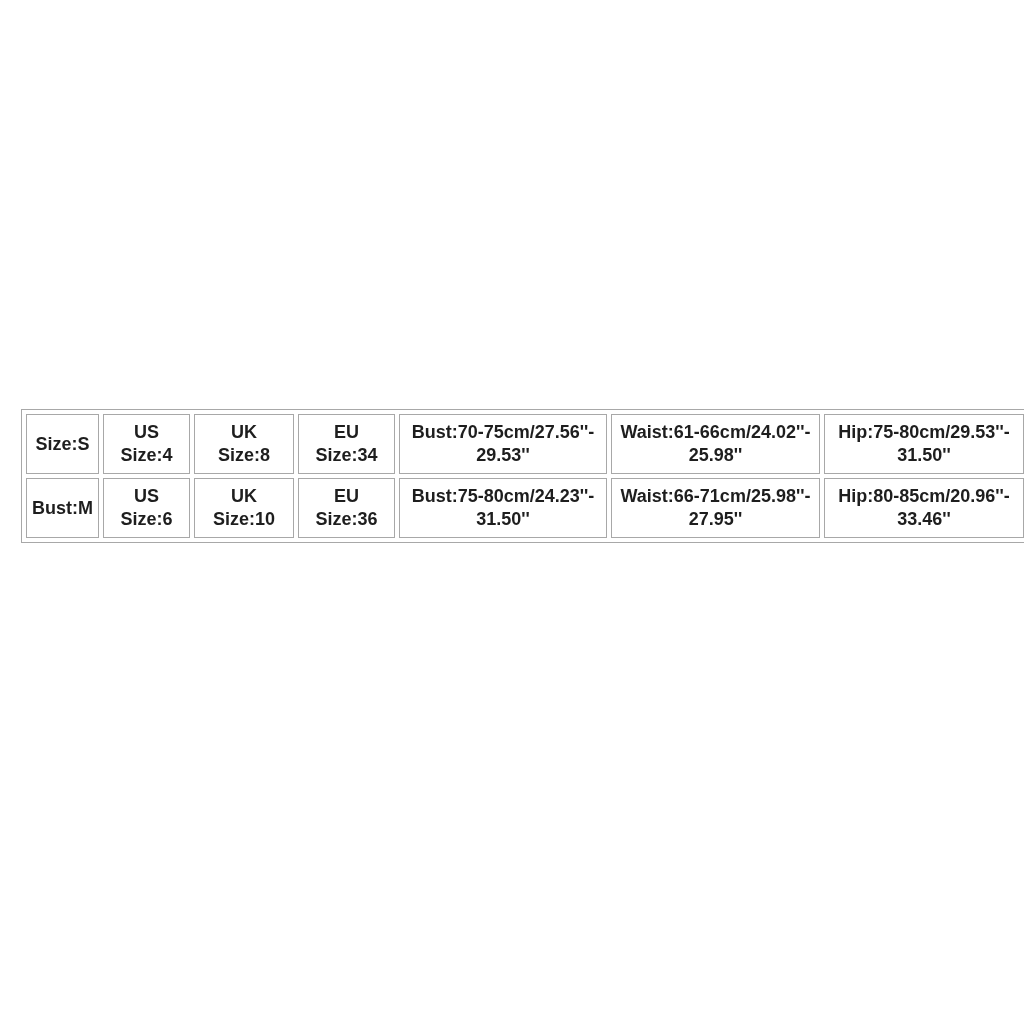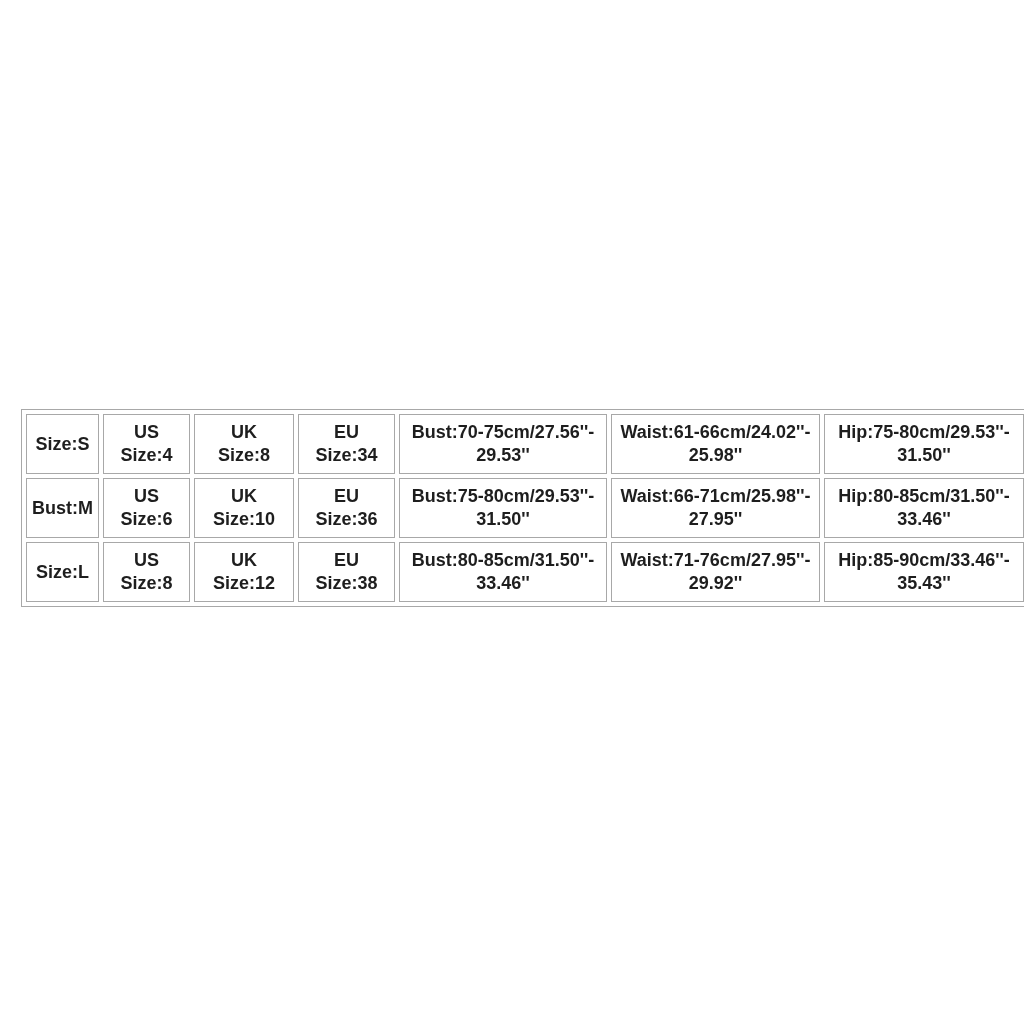--- a/index.html
+++ b/index.html
@@ -80,37 +80,22 @@
 31.50''</td>
       </tr>
       <tr>
         <td>Bust:M</td>
         <td>US
 Size:6</td>
         <td>UK
 Size:10</td>
         <td>EU
 Size:36</td>
-        <td>Bust:75-80cm/29.53''-
+        <td>Bust:75-80cm/24.23''-
 31.50''</td>
         <td>Waist:66-71cm/25.98''-
 27.95''</td>
-        <td>Hip:80-85cm/31.50''-
+        <td>Hip:80-85cm/20.96''-
 33.46''</td>
-      </tr>
-      <tr>
-        <td>Size:L</td>
-        <td>US
-Size:8</td>
-        <td>UK
-Size:12</td>
-        <td>EU
-Size:38</td>
-        <td>Bust:80-85cm/31.50''-
-33.46''</td>
-        <td>Waist:71-76cm/27.95''-
-29.92''</td>
-        <td>Hip:85-90cm/33.46''-
-35.43''</td>
       </tr>
     </tbody>
   </table>
 </div>
 
 </body></html>

